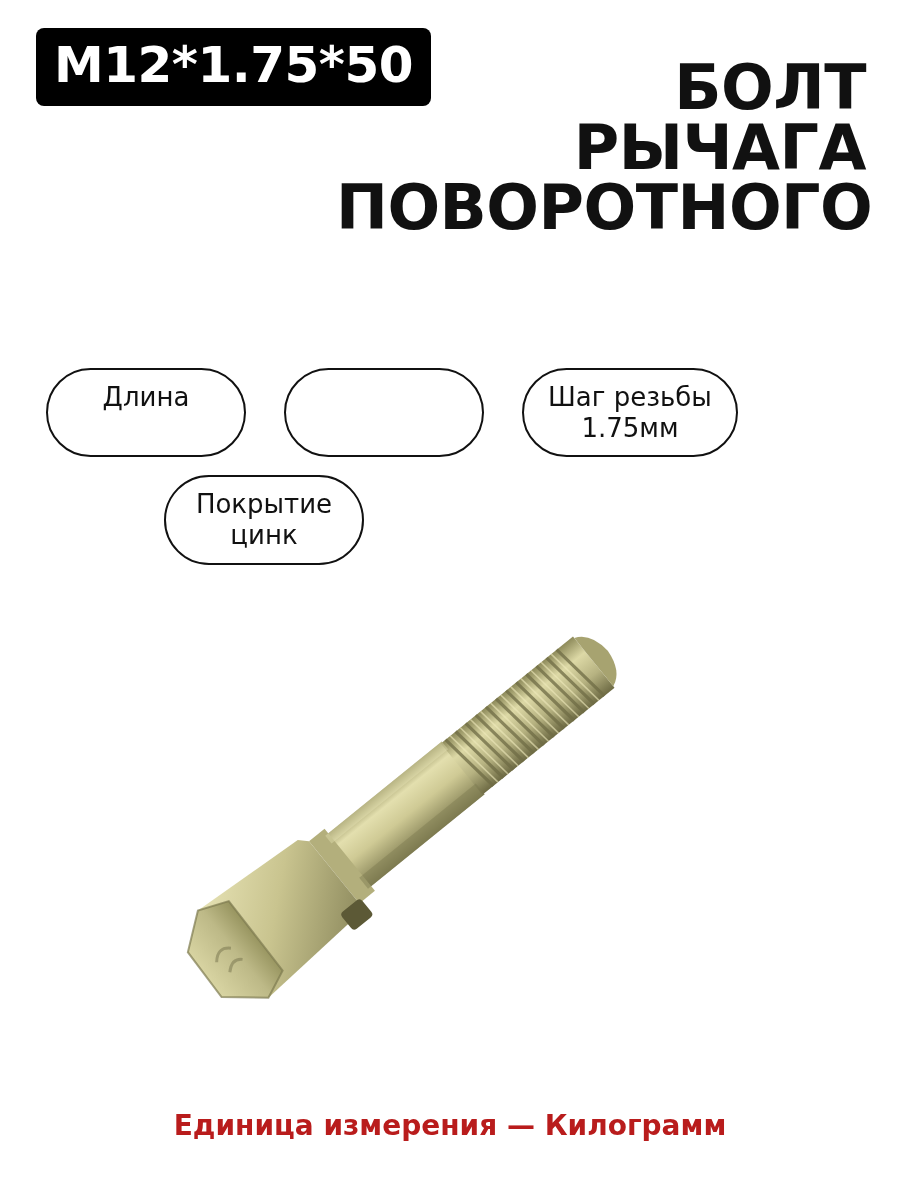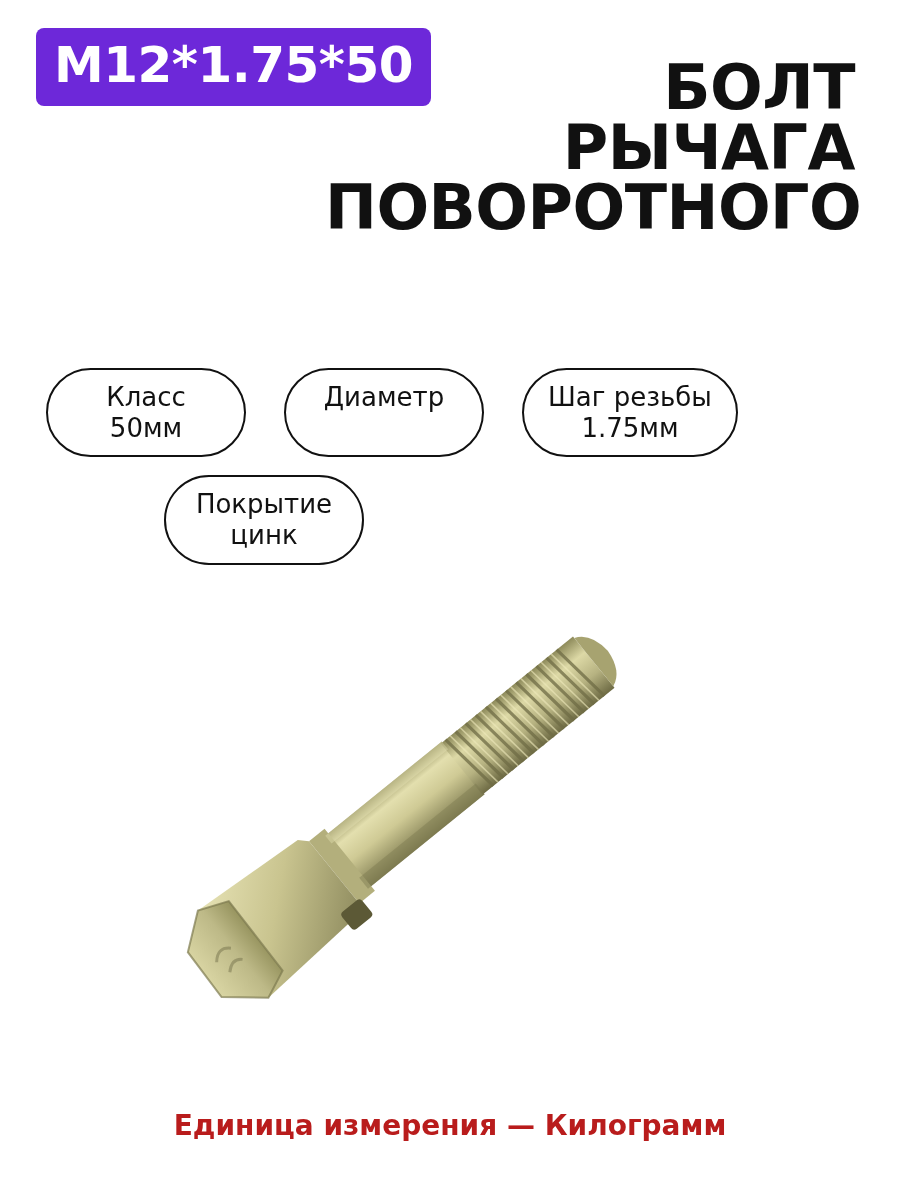--- a/index.html
+++ b/index.html
@@ -20,35 +20,35 @@
   
   .header {
     position: absolute;
     top: 28px;
     left: 36px;
     right: 30px;
   }
 
   .badge {
     display: inline-block;
-    background: #6d28d9;
+    background: #000000;
     color: #ffffff;
     font-weight: 700;
     font-size: 50px;
     line-height: 1;
     letter-spacing: -0.5px;
     padding: 12px 18px 16px 18px;
     border-radius: 8px;
     white-space: nowrap;
   }
 
   .title {
     position: absolute;
     top: 30px;
-    right: 15px;
+    right: 4px;
     width: 530px;
     text-align: right;
     font-weight: 800;
     font-size: 62px;
     line-height: 0.97;
     letter-spacing: -0.5px;
     color: #111111;
     text-transform: uppercase;
   }
 
@@ -115,25 +115,23 @@
     <div>БОЛТ</div>
     <div>РЫЧАГА</div>
     <div>ПОВОРОТНОГО</div>
   </div>
 </div>
 
 <div class="specs">
 
   <div class="spec-row row-1">
     <div class="pill">
-      <span class="pill-label">Класс</span>
-      <span class="pill-value">50мм</span>
-    </div>
-    <div class="pill">
-      <span class="pill-label">Диаметр</span>
+      <span class="pill-label">Длина</span>
+    </div>
+    <div class="pill">
     </div>
     <div class="pill">
       <span class="pill-label">Шаг резьбы</span>
       <span class="pill-value">1.75мм</span>
     </div>
   </div>
 
   <div class="spec-row row-2">
     <div class="pill">
       <span class="pill-label">Покрытие</span>

